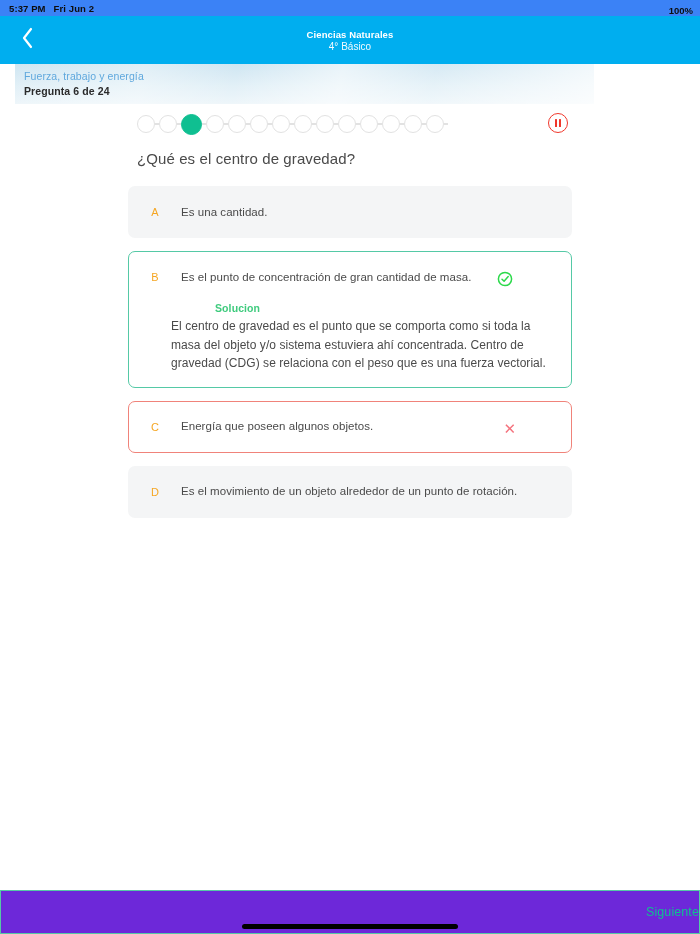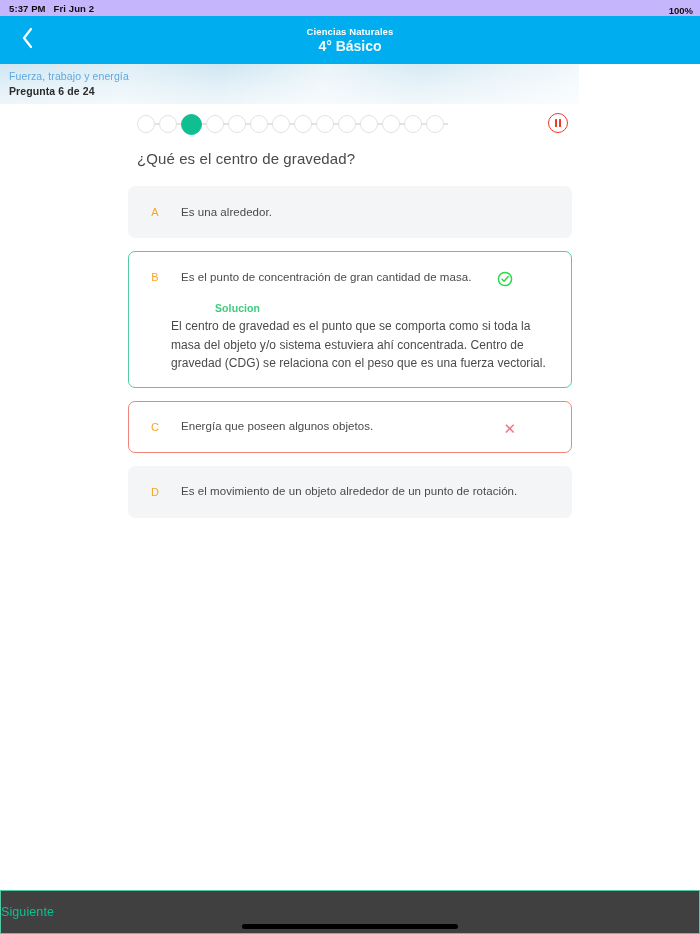--- a/index.html
+++ b/index.html
@@ -7,21 +7,21 @@
     width:700px; height:934px;
     background:#ffffff;
     font-family:"Liberation Sans", sans-serif;
     overflow:hidden;
   }
   #app { position:relative; width:700px; height:934px; }
 
   
   .statusbar {
     position:absolute; top:0; left:0; width:700px; height:16px;
-    background:#c4b5fd; color:#0d0d0d;
+    background:#3b82f6; color:#0d0d0d;
     font-size:9.5px; font-weight:bold;
     display:flex; align-items:center;
   }
   .sb-left { position:absolute; left:9px; display:flex; align-items:center; gap:8px; letter-spacing:.1px; }
   .sb-right { position:absolute; right:7px; display:flex; align-items:center; gap:3px;flex-direction:column; }
   .wifi-ico { display:inline-block; }
   .batt { display:inline-flex; align-items:center; }
   .batt-body {
     width:17px; height:8px; border:1px solid #0d0d0d; border-radius:2px;
     background:#0d0d0d; position:relative;
@@ -36,25 +36,25 @@
   .back-btn {
     position:absolute; left:10px; top:0; height:48px; width:34px;
     display:flex; align-items:center; justify-content:center; cursor:pointer;
   }
   .nav-titles {
     position:absolute; left:0; top:0; width:700px; height:48px;
     display:flex; flex-direction:column; align-items:center; justify-content:center;
     gap:1px;
   }
   .nav-title { font-size:9.5px; font-weight:bold; letter-spacing:.1px; }
-  .nav-sub   { font-size:14px; font-weight:bold; opacity:.95; }
+  .nav-sub   { font-size:10px; font-weight:normal; opacity:.95; }
 
   
   .subband {
-    position:absolute; top:64px; left:0; width:579px; height:40px;
+    position:absolute; top:64px; left:15px; width:579px; height:40px;
     background:
       linear-gradient(102deg,
         rgba(255,255,255,0) 0%,
         rgba(255,255,255,.35) 22%,
         rgba(255,255,255,0) 38%,
         rgba(255,255,255,.55) 56%,
         rgba(255,255,255,.15) 72%,
         rgba(255,255,255,.75) 100%),
       linear-gradient(180deg, #cfe6f2 0%, #e2f0f7 55%, #eef6fa 100%);
   }
@@ -126,22 +126,22 @@
   .sol-text { font-size:12px; color:#4a4a4a; line-height:1.55; letter-spacing:.05px; }
 
   .xmark {
     position:absolute; right:55px; top:19px;
     font-size:15px; color:#F4737E; line-height:1; font-weight:normal;
   }
 
   
   .footer {
     position:absolute; left:0; bottom:0; width:700px; height:44px;
-    background:#404040; border:1.3px solid #55C9A6;
-    display:flex; align-items:center; justify-content:flex-start;
+    background:#6d28d9; border:1.3px solid #55C9A6;
+    display:flex; align-items:center; justify-content:flex-end;
     cursor:pointer;
   }
   .footer-label { font-size:12.5px; color:#0FBF91; letter-spacing:.1px; }
   .home-indicator {
     position:absolute; left:50%; transform:translateX(-50%);
     bottom:5px; width:216px; height:5px; background:#000; border-radius:3px;
   }
 </style>
 </head>
 <body>
@@ -223,21 +223,21 @@
     <span class="pause-bar"></span>
     <span class="pause-bar"></span>
   </div>
 
   <div class="question">¿Qué es el centro de gravedad?</div>
 
   <div class="options" id="options-container">
       <div class="option neutral">
         <div class="opt-main">
           <div class="opt-letter" style="color: rgb(245, 166, 35);">A</div>
-          <div class="opt-text">Es una alrededor.</div>
+          <div class="opt-text">Es una cantidad.</div>
         </div>
       </div>
       <div class="option correct">
         <div class="opt-main">
           <div class="opt-letter" style="color: rgb(245, 166, 35);">B</div>
           <div class="opt-text">Es el punto de concentración de gran cantidad de masa.</div>
         </div>
         <div class="opt-mark"><svg width="16" height="16" viewBox="0 0 16 16">
             <circle cx="8" cy="8" r="6.6" stroke="#2BD94A" stroke-width="1.5" fill="none"></circle>
             <path d="M5 8.2 L7.1 10.3 L11.2 5.6" stroke="#2BD94A" stroke-width="1.5" fill="none" stroke-linecap="round" stroke-linejoin="round"></path>

